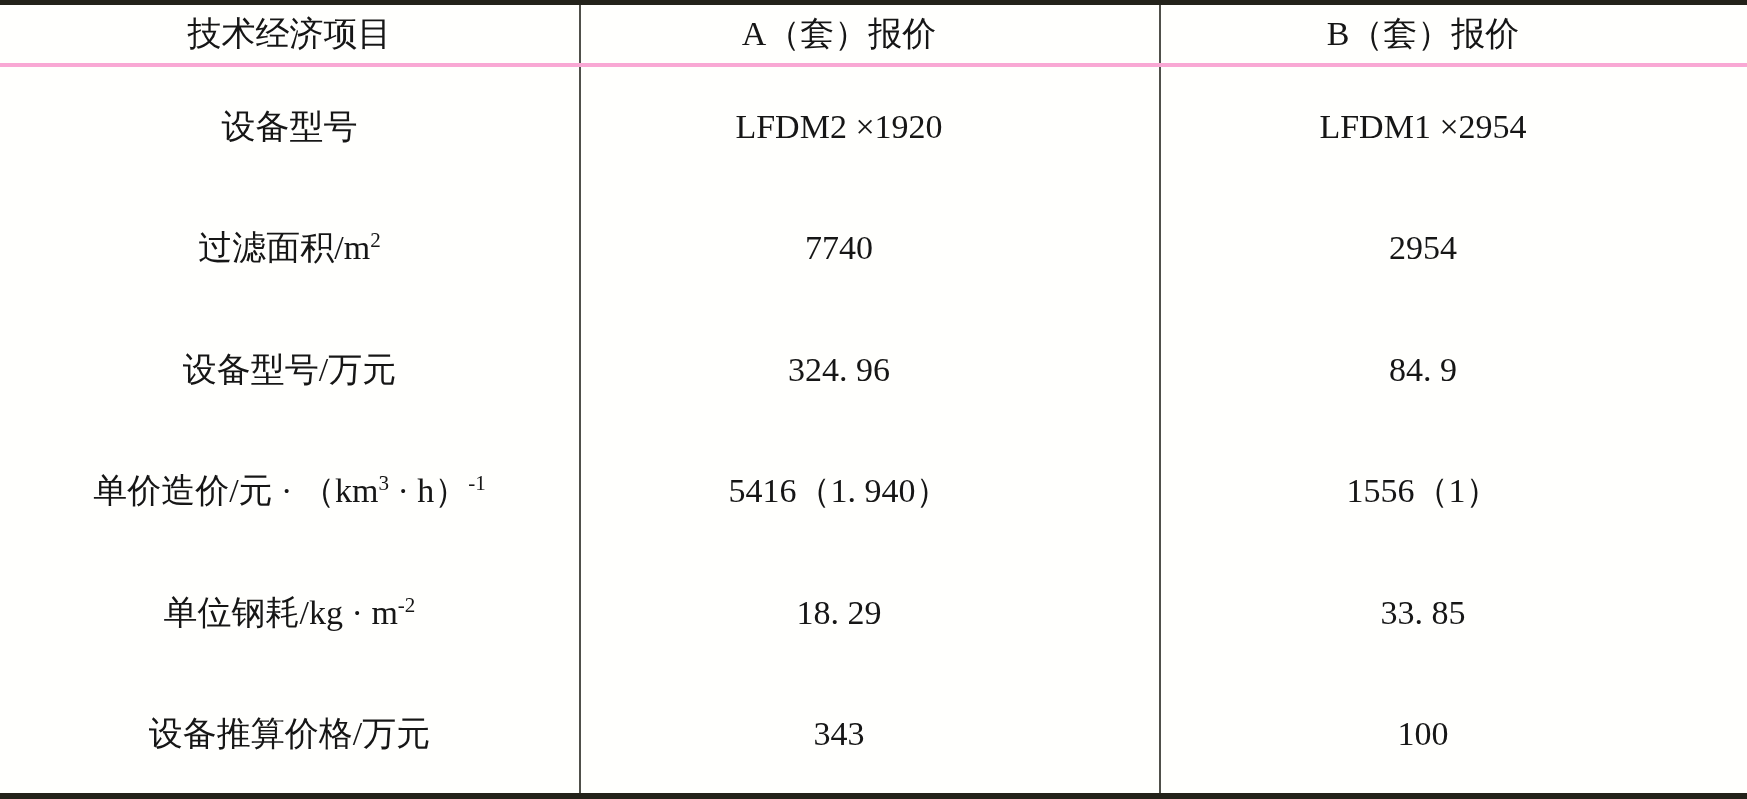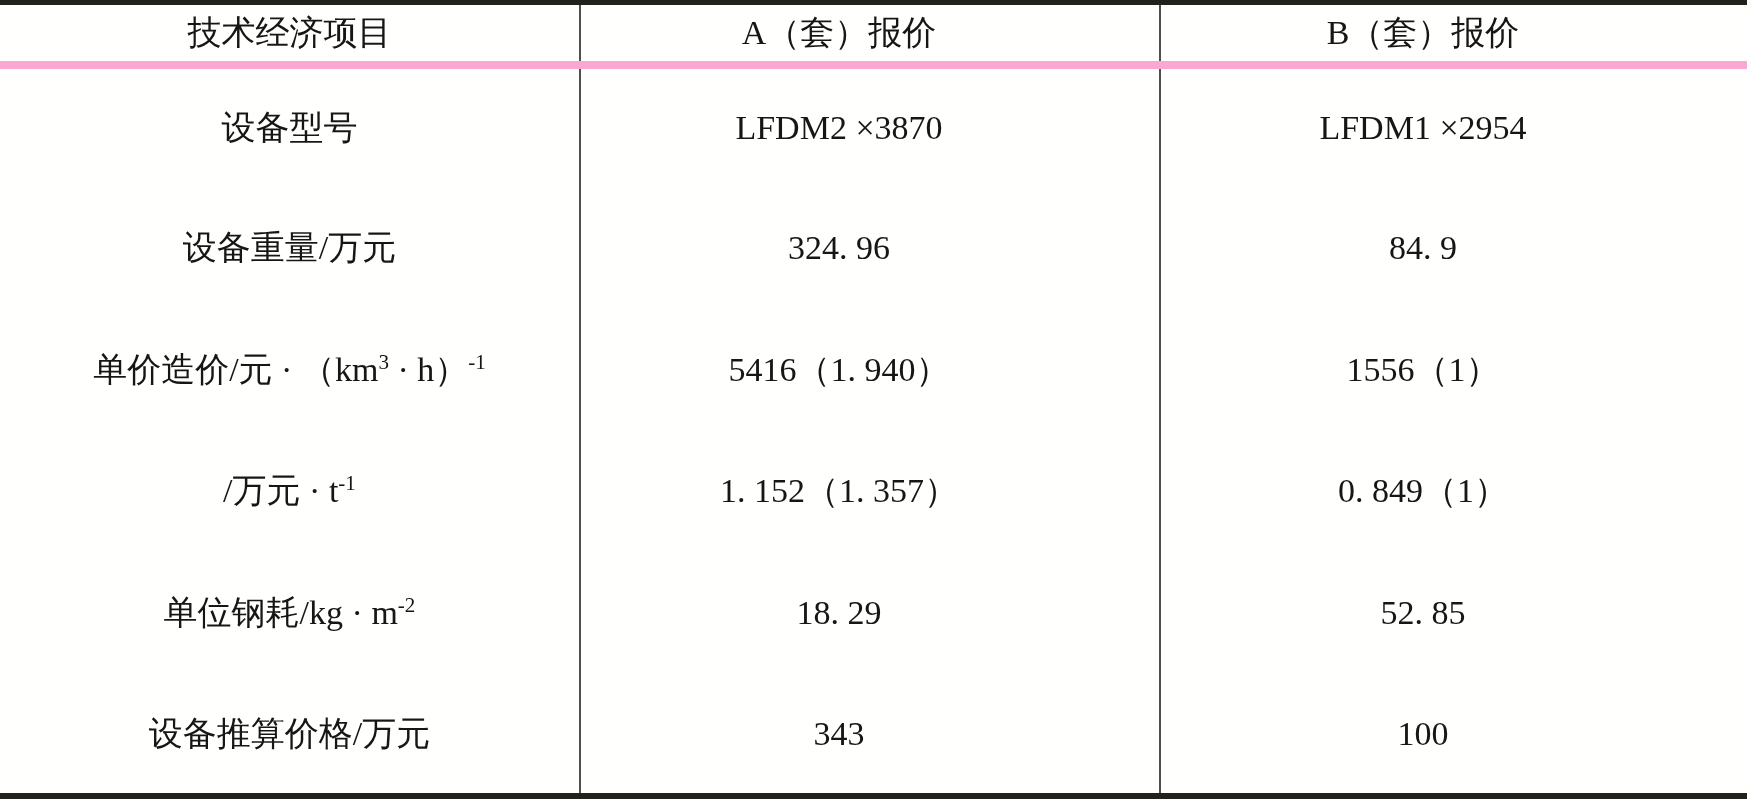--- a/index.html
+++ b/index.html
@@ -35,21 +35,21 @@
     text-align: center;
     vertical-align: middle;
     font-weight: normal;
     font-size: 34px;
     line-height: 1.1;
     padding: 0;
     white-space: nowrap;
     overflow: hidden;
   }
   thead tr { height: 62px; }
-  thead th { border-bottom: 8px solid #f9a8d4; }
+  thead th { border-bottom: 4px solid #f9a8d4; }
   tbody tr { height: 66px; }
   th:nth-child(2), td:nth-child(2),
   th:nth-child(3), td:nth-child(3) {
     border-left: 2px solid #50504a;
     padding-right: 62px;
   }
   sup {
     font-size: 0.62em;
     vertical-align: super;
     line-height: 0;
@@ -68,42 +68,42 @@
     <thead>
       <tr>
         <th>技术经济项目</th>
         <th>A（套）报价</th>
         <th>B（套）报价</th>
       </tr>
     </thead>
     <tbody>
       <tr>
         <td>设备型号</td>
-        <td>LFDM2 ×3870</td>
+        <td>LFDM2 ×1920</td>
         <td>LFDM1 ×2954</td>
       </tr>
       <tr>
-        <td>设备重量/万元</td>
+        <td>过滤面积/m<sup>2</sup></td>
+        <td>7740</td>
+        <td>2954</td>
+      </tr>
+      <tr>
+        <td>设备型号/万元</td>
         <td>324. 96</td>
         <td>84. 9</td>
       </tr>
       <tr>
         <td>单价造价/元 · （km<sup>3</sup> · h）<sup>-1</sup></td>
         <td>5416（1. 940）</td>
         <td>1556（1）</td>
       </tr>
       <tr>
-        <td>/万元 · t<sup>-1</sup></td>
-        <td>1. 152（1. 357）</td>
-        <td>0. 849（1）</td>
-      </tr>
-      <tr>
         <td>单位钢耗/kg · m<sup>-2</sup></td>
         <td>18. 29</td>
-        <td>52. 85</td>
+        <td>33. 85</td>
       </tr>
       <tr>
         <td>设备推算价格/万元</td>
         <td>343</td>
         <td>100</td>
       </tr>
     </tbody>
   </table>
 </div>
 

